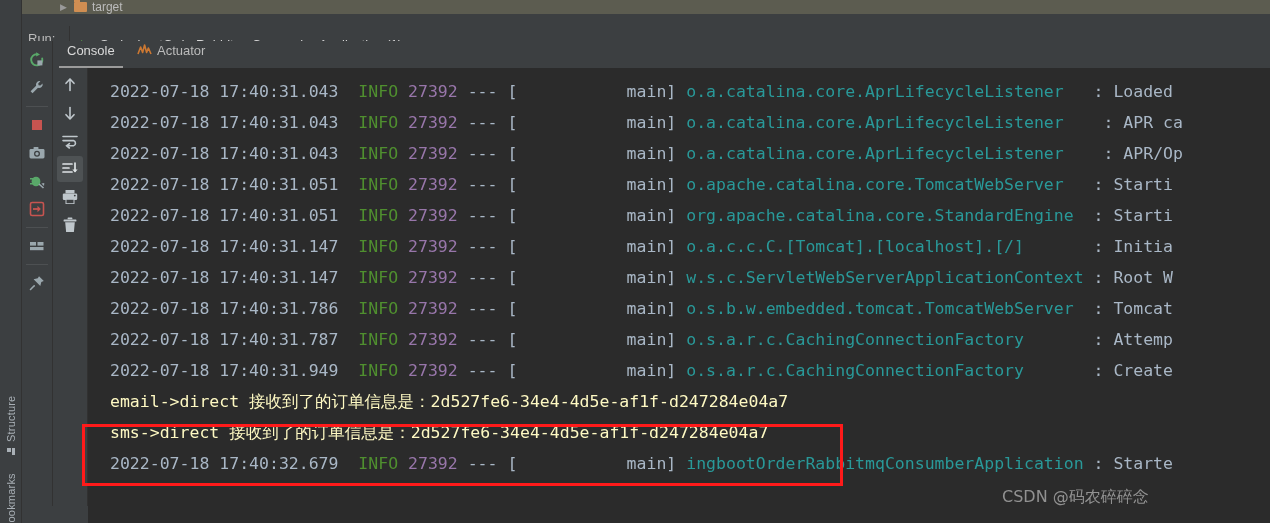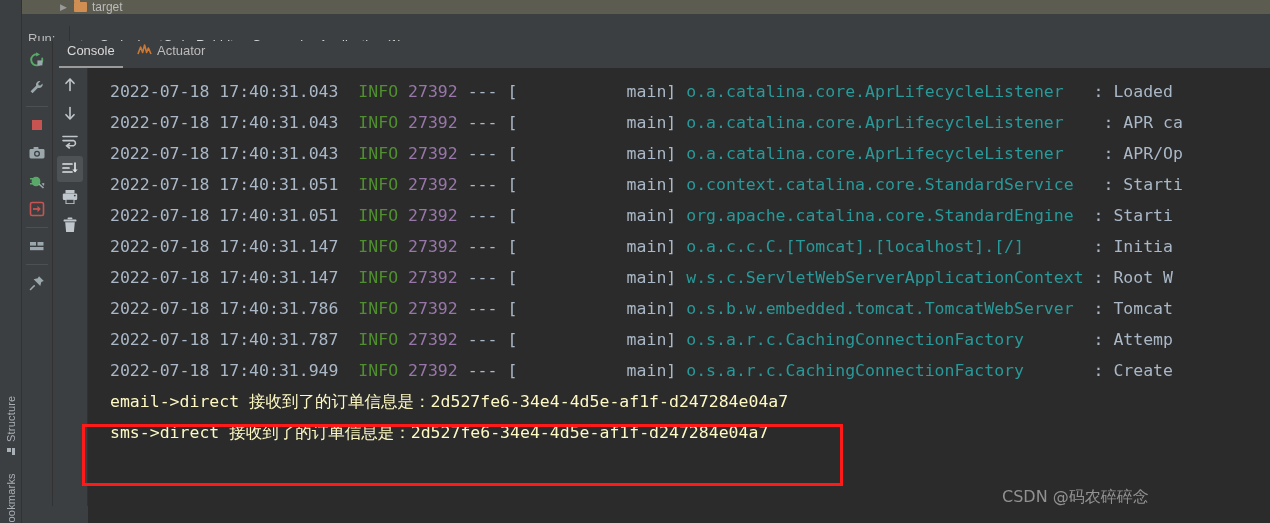--- a/index.html
+++ b/index.html
@@ -388,29 +388,30 @@
       </span>
       <span>Actuator</span>
     </div>
   </div>
 
   <div class="console">
     <div class="console-inner" id="console-lines">
         <div class="logline"><span class="c-gray">2022-07-18 17:40:31.043  </span><span class="c-info">INFO</span><span class="c-gray"> </span><span class="c-pid">27392</span><span class="c-gray"> --- [</span><span class="c-gray">           main] </span><span class="c-class">o.a.catalina.core.AprLifecycleListener  </span><span class="c-gray"> :</span><span class="c-msg"> Loaded</span></div>
         <div class="logline"><span class="c-gray">2022-07-18 17:40:31.043  </span><span class="c-info">INFO</span><span class="c-gray"> </span><span class="c-pid">27392</span><span class="c-gray"> --- [</span><span class="c-gray">           main] </span><span class="c-class">o.a.catalina.core.AprLifecycleListener   </span><span class="c-gray"> :</span><span class="c-msg"> APR ca</span></div>
         <div class="logline"><span class="c-gray">2022-07-18 17:40:31.043  </span><span class="c-info">INFO</span><span class="c-gray"> </span><span class="c-pid">27392</span><span class="c-gray"> --- [</span><span class="c-gray">           main] </span><span class="c-class">o.a.catalina.core.AprLifecycleListener   </span><span class="c-gray"> :</span><span class="c-msg"> APR/Op</span></div>
-        <div class="logline"><span class="c-gray">2022-07-18 17:40:31.051  </span><span class="c-info">INFO</span><span class="c-gray"> </span><span class="c-pid">27392</span><span class="c-gray"> --- [</span><span class="c-gray">           main] </span><span class="c-class">o.context.catalina.core.StandardService  </span><span class="c-gray"> :</span><span class="c-msg"> Starti</span></div>
+        <div class="logline"><span class="c-gray">2022-07-18 17:40:31.051  </span><span class="c-info">INFO</span><span class="c-gray"> </span><span class="c-pid">27392</span><span class="c-gray"> --- [</span><span class="c-gray">           main] </span><span class="c-class">o.apache.catalina.core.TomcatWebServer  </span><span class="c-gray"> :</span><span class="c-msg"> Starti</span></div>
         <div class="logline"><span class="c-gray">2022-07-18 17:40:31.051  </span><span class="c-info">INFO</span><span class="c-gray"> </span><span class="c-pid">27392</span><span class="c-gray"> --- [</span><span class="c-gray">           main] </span><span class="c-class">org.apache.catalina.core.StandardEngine </span><span class="c-gray"> :</span><span class="c-msg"> Starti</span></div>
         <div class="logline"><span class="c-gray">2022-07-18 17:40:31.147  </span><span class="c-info">INFO</span><span class="c-gray"> </span><span class="c-pid">27392</span><span class="c-gray"> --- [</span><span class="c-gray">           main] </span><span class="c-class">o.a.c.c.C.[Tomcat].[localhost].[/]      </span><span class="c-gray"> :</span><span class="c-msg"> Initia</span></div>
         <div class="logline"><span class="c-gray">2022-07-18 17:40:31.147  </span><span class="c-info">INFO</span><span class="c-gray"> </span><span class="c-pid">27392</span><span class="c-gray"> --- [</span><span class="c-gray">           main] </span><span class="c-class">w.s.c.ServletWebServerApplicationContext</span><span class="c-gray"> :</span><span class="c-msg"> Root W</span></div>
         <div class="logline"><span class="c-gray">2022-07-18 17:40:31.786  </span><span class="c-info">INFO</span><span class="c-gray"> </span><span class="c-pid">27392</span><span class="c-gray"> --- [</span><span class="c-gray">           main] </span><span class="c-class">o.s.b.w.embedded.tomcat.TomcatWebServer </span><span class="c-gray"> :</span><span class="c-msg"> Tomcat</span></div>
         <div class="logline"><span class="c-gray">2022-07-18 17:40:31.787  </span><span class="c-info">INFO</span><span class="c-gray"> </span><span class="c-pid">27392</span><span class="c-gray"> --- [</span><span class="c-gray">           main] </span><span class="c-class">o.s.a.r.c.CachingConnectionFactory      </span><span class="c-gray"> :</span><span class="c-msg"> Attemp</span></div>
         <div class="logline"><span class="c-gray">2022-07-18 17:40:31.949  </span><span class="c-info">INFO</span><span class="c-gray"> </span><span class="c-pid">27392</span><span class="c-gray"> --- [</span><span class="c-gray">           main] </span><span class="c-class">o.s.a.r.c.CachingConnectionFactory      </span><span class="c-gray"> :</span><span class="c-msg"> Create</span></div>
         <div class="logline cn">email-&gt;direct 接收到了的订单信息是：2d527fe6-34e4-4d5e-af1f-d247284e04a7</div>
         <div class="logline cn">sms-&gt;direct 接收到了的订单信息是：2d527fe6-34e4-4d5e-af1f-d247284e04a7</div>
+        <div class="logline"><span class="c-gray">2022-07-18 17:40:32.679  </span><span class="c-info">INFO</span><span class="c-gray"> </span><span class="c-pid">27392</span><span class="c-gray"> --- [</span><span class="c-gray">           main] </span><span class="c-class">ingbootOrderRabbitmqConsumberApplication</span><span class="c-gray"> :</span><span class="c-msg"> Starte</span></div>
       </div>
   </div>
 
   <div class="red-box"></div>
 
   <div class="watermark">CSDN @码农碎碎念</div>
 
   <div class="bottom-strip"></div>
 </div>
 

